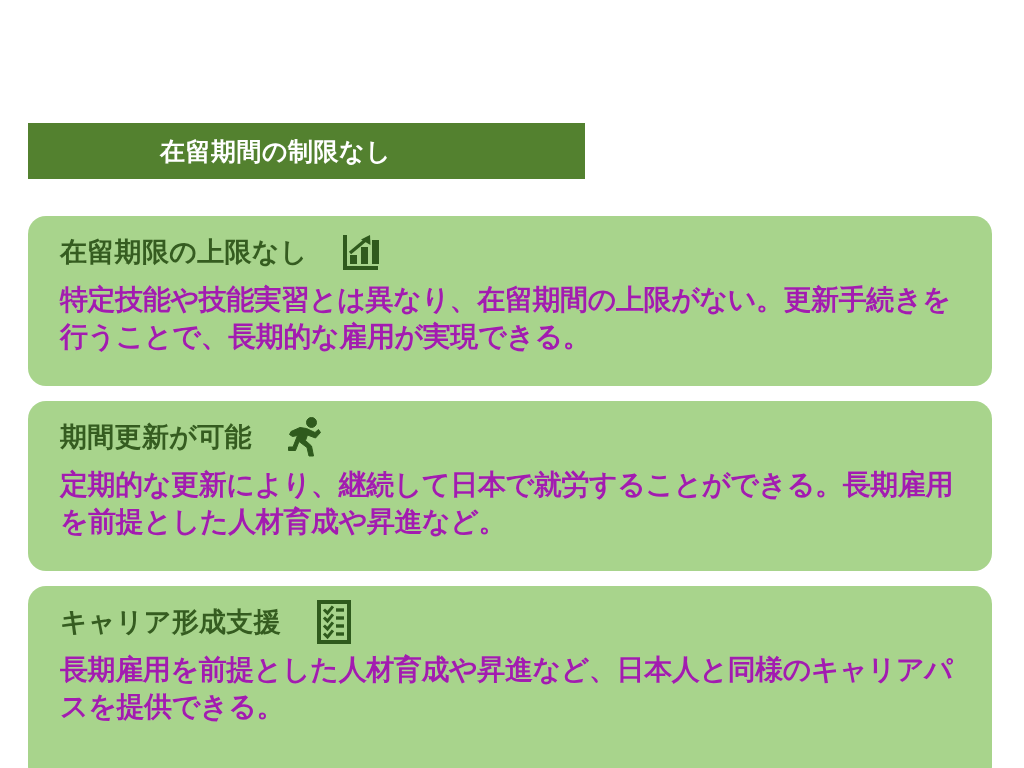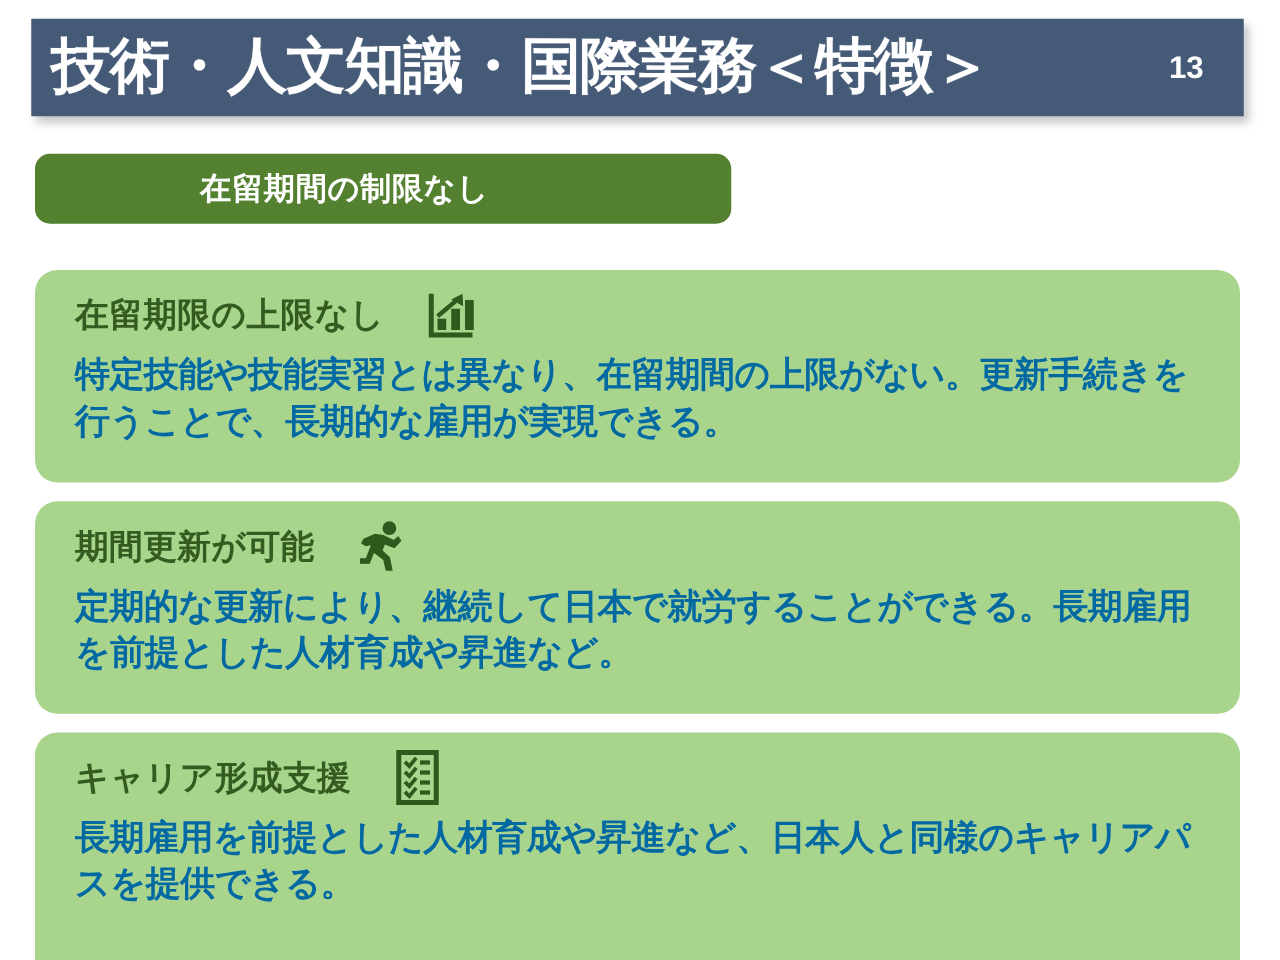--- a/index.html
+++ b/index.html
@@ -57,21 +57,21 @@
   }
 
   
   .banner {
     position: absolute;
     left: 28px;
     top: 123px;
     width: 557px;
     height: 56px;
     background: #53812f;
-    border-radius: 12px;
+    border-radius: 0;
     display: flex;
     align-items: center;
     box-sizing: border-box;
     padding-left: 132px;
   }
   .banner-text {
     color: #ffffff;
     font-size: 25px;
     font-weight: 700;
     line-height: 1;
@@ -112,38 +112,34 @@
     align-items: center;
     justify-content: center;
     width: 46px;
     height: 46px;
     flex: 0 0 auto;
   }
   .card-icon svg { display: block; }
 
   .card-body {
     margin-top: 6px;
-    color: #0369a1;
+    color: #a21caf;
     font-size: 28px;
     font-weight: 700;
     line-height: 1.33;
     letter-spacing: -0.4px;
     text-shadow: 0 0 1px rgba(255,255,255,0.25);
     word-break: break-all;
   }
 </style>
 </head>
 <body>
 
 <div class="slide">
 
-  <div class="title-bar">
-    <span class="title-text">技術・人文知識・国際業務＜特徴＞</span>
-    <span class="page-num">13</span>
-  </div>
 
   <div class="banner">
     <span class="banner-text">在留期間の制限なし</span>
   </div>
 
   <div class="card" id="card-0">
     <div class="card-head">
       <span class="card-title">在留期限の上限なし</span>
       <span class="card-icon">
         <svg width="42" height="42" viewBox="0 0 42 42">

